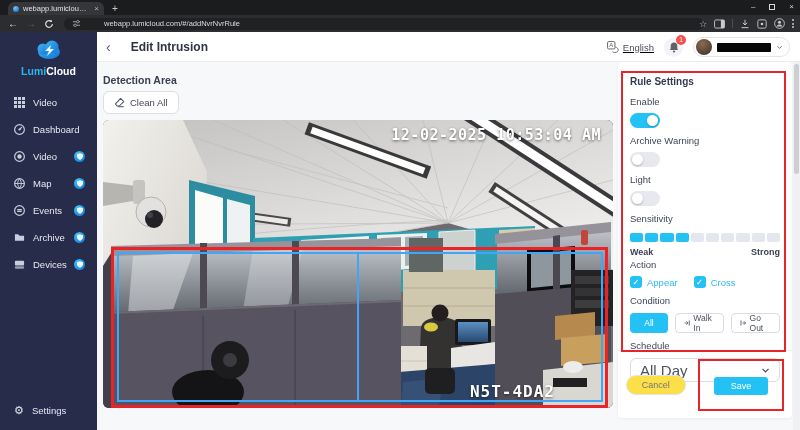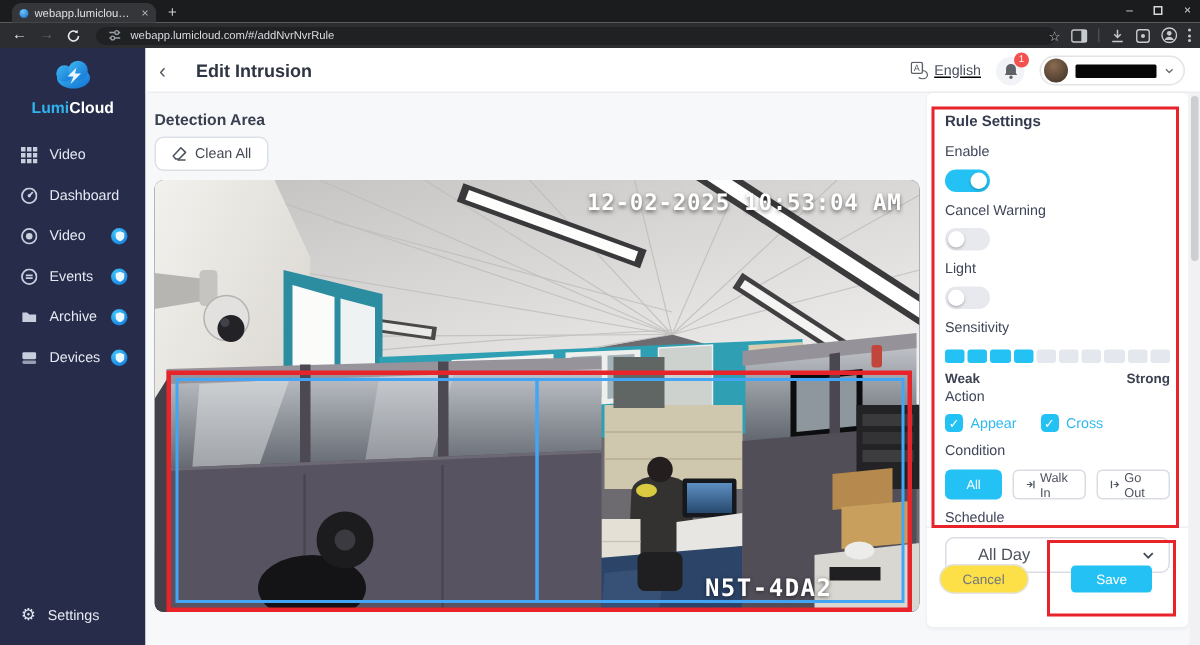--- a/index.html
+++ b/index.html
@@ -13,21 +13,21 @@
   .tab-title { font-size:7.5px; color:#dfe1e4; white-space:nowrap; overflow:hidden; text-overflow:ellipsis; flex:1; }
   .tab-close { font-size:8px; color:#b7babd; line-height:1; cursor:default; }
   .newtab { font-size:10px; color:#c8cacc; margin-left:8px; line-height:13px; }
   .win-controls { position:absolute; right:6px; top:1px; display:flex; gap:14px; align-items:center; height:12px; }
   .win-controls span { color:#d7d8da; font-size:8px; line-height:1; }
   .win-box { display:inline-block; width:6px; height:6px; border:1px solid #d7d8da; }
 
   .toolbar { position:absolute; left:0; top:15px; width:800px; height:17px; background:#2b2d31; display:flex; align-items:center; }
   .nav-ic { color:#e8eaed; font-size:10px; margin-left:8px; line-height:1; }
   .nav-ic.dim { color:#5f6368; }
-  .omnibox { margin-left:10px; width:640px; height:12px; background:#1f2123; border-radius:7px; display:flex; align-items:center; padding:0 8px; gap:6px; }
+  .omnibox { margin-left:10px; width:640px; height:12px; background:#1f2123; border-radius:7px; display:flex; align-items:center; padding:0 8px; gap:23px; }
   .omni-url { font-size:7.5px; color:#dadce0; white-space:nowrap; }
   .tb-right { position:absolute; right:4px; top:0; height:17px; display:flex; align-items:center; gap:7px; }
   .tb-right svg { display:block; }
   .star { color:#c7cacd; font-size:9px; }
   .vdiv { width:1px; height:9px; background:#4a4d51; }
   .kebab { display:flex; flex-direction:column; gap:1.5px; margin-right:2px; }
   .kebab i { width:2px; height:2px; border-radius:50%; background:#c7cacd; }
 
   
   .sidebar { position:absolute; left:0; top:32px; width:97px; height:398px; background:#262c4a; }
@@ -89,21 +89,21 @@
   .ws { font-size:9px; font-weight:bold; color:#3c4252; }
   .chk-row { display:flex; gap:16px; margin:6px 0 2px; }
   .chk { display:flex; align-items:center; gap:5px; cursor:pointer; }
   .box { width:12px; height:12px; border-radius:3px; background:#24c2f4; color:#fff; font-size:8.5px; line-height:12px; text-align:center; }
   .chk-label { font-size:9.5px; color:#2fb9ef; }
   .cond-row { display:flex; gap:7px; margin:7px 0 2px; }
   .cond-btn { height:20px; border-radius:4px; font-size:8.5px; display:flex; align-items:center; gap:3px; padding:0 8px; cursor:pointer; }
   .cond-btn.active { background:#24c2f4; color:#fff; min-width:38px; justify-content:center; }
   .cond-btn.plain { background:#fff; border:1px solid #d9dde3; color:#4c525e; }
   .sched { margin-top:7px; height:24px; border:1px solid #d9dde3; border-radius:6px; background:#fff; display:flex; align-items:center; justify-content:space-between; padding:0 9px; cursor:pointer; }
-  .sched-val { font-size:11px; color:#4c525e;margin-left:12px; }
+  .sched-val { font-size:15px; color:#4c525e; }
   .panel-footer { position:absolute; left:0; right:0; bottom:7px; border-top:1px solid #eef0f3; padding-top:8px; display:flex; align-items:center; justify-content:center; gap:12px; }
   .cancel-btn { height:20px; border-radius:11px; border:1px solid #e2e3e7; background:#fde047; color:#70767f; font-size:9px; padding:0 15px; cursor:pointer; font-family:inherit; }
   .save-annot { border:2px solid #e8232a; padding:14px; }
   .save-btn { height:18px; border:none; border-radius:3px; background:#24c2f4; color:#fff; font-size:9px; padding:0 17px; cursor:pointer; font-family:inherit; }
 
   .scrollbar { position:absolute; right:0; top:62px; width:7px; height:368px; background:#f1f1f3; }
   .thumb { position:absolute; top:2px; left:1px; width:5px; height:110px; border-radius:3px; background:#cdced2; }
 </style>
 </head>
 <body>
@@ -207,20 +207,32 @@
             <circle cx="6" cy="6" r="1.2" fill="#c9cede"></circle>
           </svg>
         <span class="nav-label">Dashboard</span>
       </div>
       <div class="nav-item">
         <svg width="11" height="11" viewBox="0 0 12 12">
             <circle cx="6" cy="6" r="5.3" fill="none" stroke="#c9cede" stroke-width="1.3"></circle>
             <circle cx="6" cy="6" r="2.4" fill="#c9cede"></circle>
           </svg>
         <span class="nav-label">Video</span>
+        <span class="nav-badge">
+            <svg width="6" height="7" viewBox="0 0 8 9">
+              <path d="M4 0L8 1.5V4.5Q8 7.2 4 9 0 7.2 0 4.5V1.5Z" fill="#eaf7ff"></path>
+            </svg>
+          </span>
+      </div>
+      <div class="nav-item">
+        <svg width="11" height="11" viewBox="0 0 12 12">
+            <circle cx="6" cy="6" r="5.3" fill="none" stroke="#c9cede" stroke-width="1.3"></circle>
+            <path d="M1 6h10M6 1c2.6 2.8 2.6 7.2 0 10C3.4 8.2 3.4 3.8 6 1z" fill="none" stroke="#c9cede"></path>
+          </svg>
+        <span class="nav-label">Map</span>
         <span class="nav-badge">
             <svg width="6" height="7" viewBox="0 0 8 9">
               <path d="M4 0L8 1.5V4.5Q8 7.2 4 9 0 7.2 0 4.5V1.5Z" fill="#eaf7ff"></path>
             </svg>
           </span>
       </div>
       <div class="nav-item">
         <svg width="11" height="11" viewBox="0 0 12 12">
             <circle cx="6" cy="6" r="5.3" fill="none" stroke="#c9cede" stroke-width="1.3"></circle>
             <path d="M3.5 5h5M3.5 7h5" stroke="#c9cede" stroke-width="1.2"></path>
@@ -429,21 +441,21 @@
 
   <div class="panel">
     <div class="annot annot-panel"></div>
     <div class="p-title">Rule Settings</div>
 
     <div class="p-label">Enable</div>
     <div class="toggle on">
         <span class="knob"></span>
       </div>
 
-    <div class="p-label">Cancel Warning</div>
+    <div class="p-label">Archive Warning</div>
     <div class="toggle off">
         <span class="knob"></span>
       </div>
 
     <div class="p-label">Light</div>
     <div class="toggle off">
         <span class="knob"></span>
       </div>
 
     <div class="p-label">Sensitivity</div>

